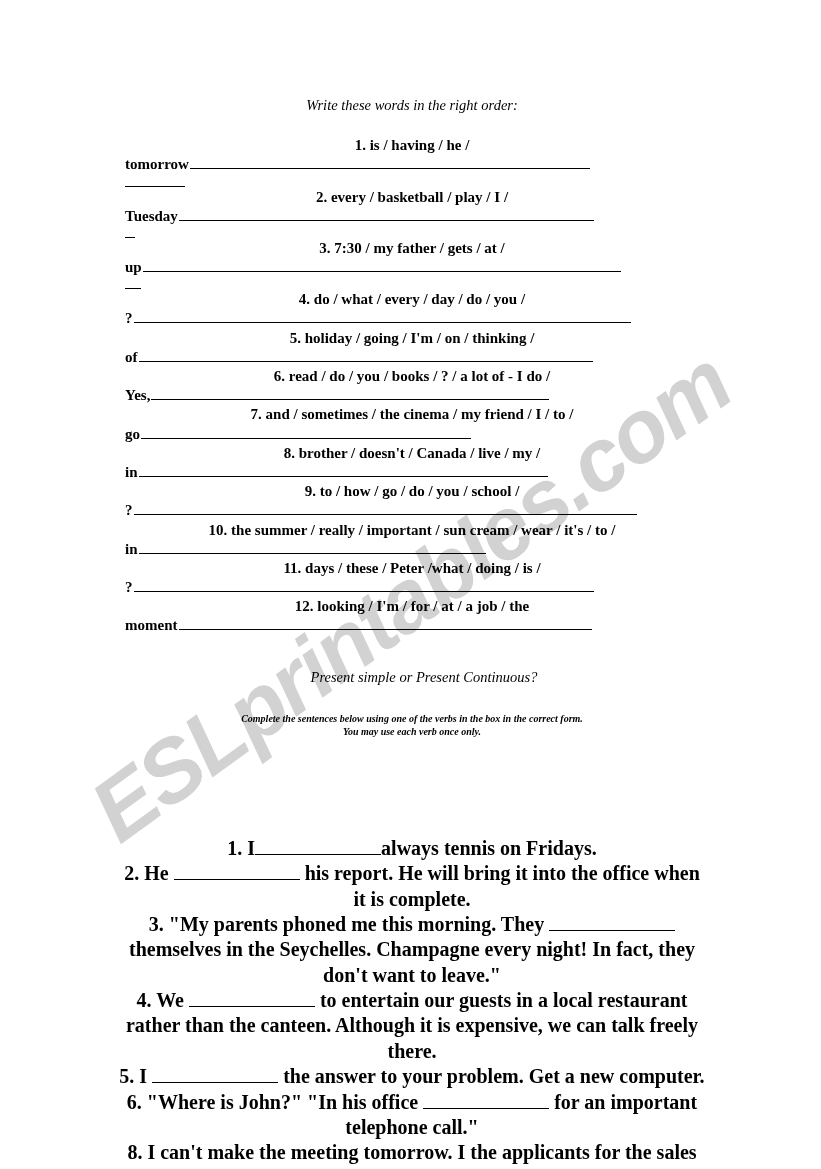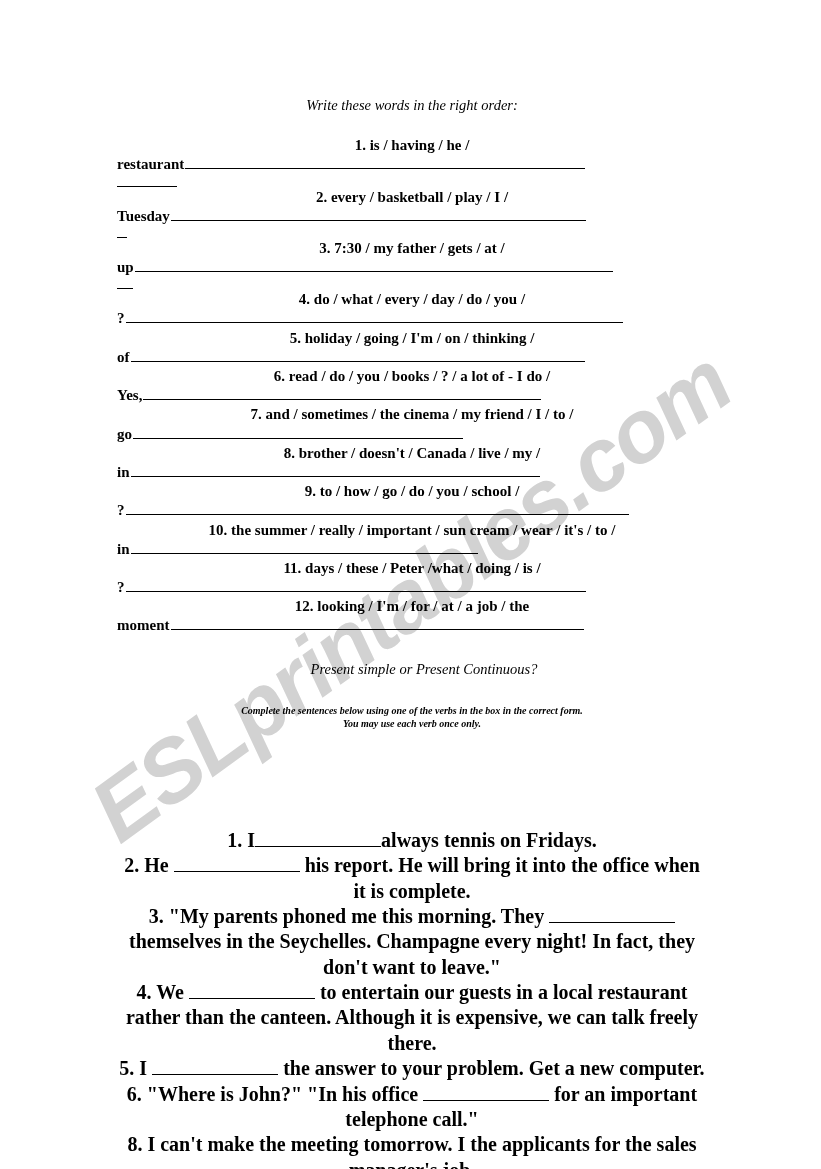--- a/index.html
+++ b/index.html
@@ -69,21 +69,21 @@
   .instr-bold-italic {
     font-style: italic;
     font-weight: bold;
     font-size: 10px;
     line-height: 1.3;
     margin: 0;
   }
 
   
   .wordlist {
-    margin: 0;
+    margin: 8px;
     padding: 0;
     list-style: none;
   }
   .wo-item {
     font-size: 15px;
     font-weight: bold;
     line-height: 1.28;
     margin: 0;
   }
   .wo-words {
@@ -132,21 +132,21 @@
 
 <div id="page">
   <div class="content">
 
     <p class="instr-italic">Write these words in the right order:</p>
 
     <div class="wordlist" id="wordlist">
         <div class="wo-item">
           <span class="wo-words">1. is / having / he /</span>
           <div class="wo-answer">
-            <span class="wo-lead">restaurant</span>
+            <span class="wo-lead">tomorrow</span>
             <span class="wo-rule" style="width: 400px;"></span>
           </div>
         </div>
         <div class="gap-sm"></div>
         <div class="orphan-rule" style="width: 60px;"></div>
         <div class="wo-item">
           <span class="wo-words">2. every / basketball / play / I /</span>
           <div class="wo-answer">
             <span class="wo-lead">Tuesday</span>
             <span class="wo-rule" style="width: 415px;"></span>

